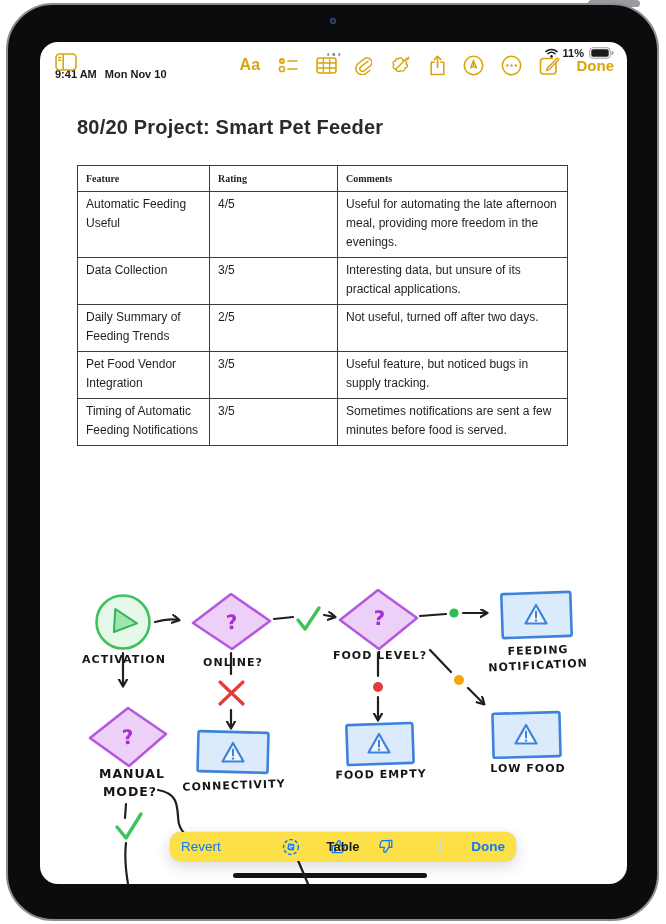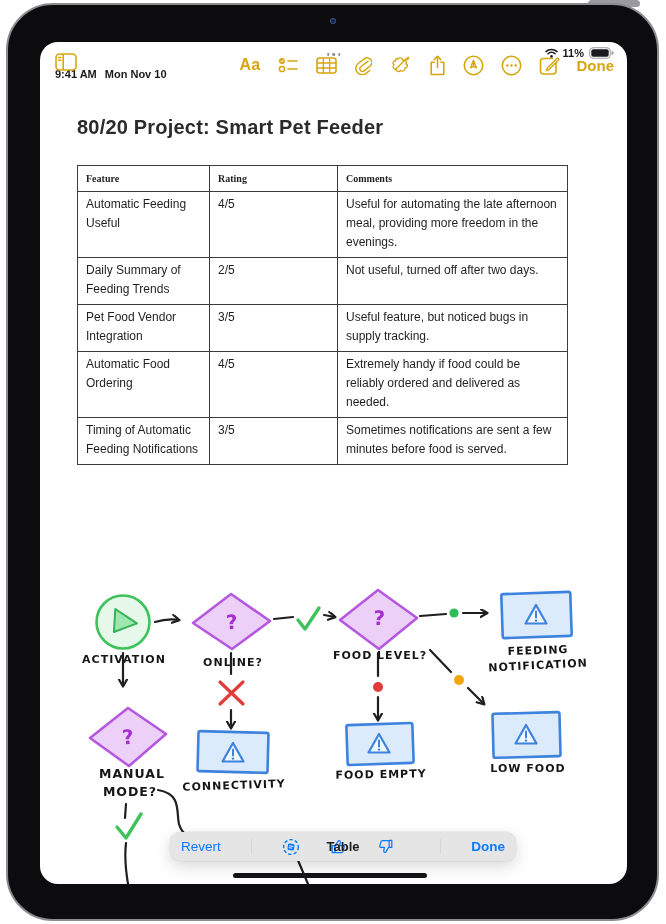--- a/index.html
+++ b/index.html
@@ -30,21 +30,21 @@
   table.feat th,table.feat td{border:1px solid #3c3c3e;text-align:left;vertical-align:top;padding:3px 8px 5px 8px;font-weight:normal;}
   table.feat th{font-size:10px;font-weight:bold;padding:3px 8px;font-family:Liberation Serif, serif;}
   
   .drawing{position:absolute;left:0;top:536px;width:587px;height:306px;}
   .hl{font-family:"DejaVu Sans",sans-serif;font-size:11px;font-weight:bold;letter-spacing:1px;fill:#161616;text-anchor:middle;}
   .hl2{font-size:12.5px;}
   .qm{font-family:"DejaVu Sans",sans-serif;font-size:20px;font-weight:bold;fill:#a62fd0;text-anchor:middle;}
   
   .homebar{position:absolute;left:193px;top:831px;width:194px;height:5px;border-radius:3px;background:#141416;}
   
-  .smartbar{position:absolute;left:130px;top:790px;width:346px;height:29px;background:#e5e5e5;border-radius:10px;
+  .smartbar{position:absolute;left:130px;top:790px;width:346px;height:29px;background:#fde047;border-radius:10px;
     box-shadow:0 0 0 .5px rgba(0,0,0,.08),0 5px 16px rgba(0,0,0,.16);display:flex;align-items:center;padding:0 11px;box-sizing:border-box;gap:30px;}
   .smartbar button{background:none;border:none;padding:0;margin:0;display:flex;align-items:center;cursor:pointer;}
   .blue-txt{color:#0a7aff;font-size:13.5px;font-family:"Liberation Sans",sans-serif;}
   .vdiv{width:1px;height:15px;background:#d7d7db;}
   .bar-title{position:absolute;left:50%;transform:translateX(-50%);font-size:13px;font-weight:bold;color:#1c1c1e;}
   .bar-done{margin-left:auto;font-weight:bold;}
 </style>
 </head>
 <body>
 
@@ -169,33 +169,33 @@
           <th>Feature</th>
           <th>Rating</th>
           <th>Comments</th>
         </tr>
         <tr>
           <td>Automatic Feeding Useful</td>
           <td>4/5</td>
           <td>Useful for automating the late afternoon meal, providing more freedom in the evenings.</td>
         </tr>
         <tr>
+          <td>Data Collection</td>
+          <td>3/5</td>
+          <td>Interesting data, but unsure of its practical applications.</td>
+        </tr>
+        <tr>
           <td>Daily Summary of Feeding Trends</td>
           <td>2/5</td>
           <td>Not useful, turned off after two days.</td>
         </tr>
         <tr>
           <td>Pet Food Vendor Integration</td>
           <td>3/5</td>
           <td>Useful feature, but noticed bugs in supply tracking.</td>
-        </tr>
-        <tr>
-          <td>Automatic Food Ordering</td>
-          <td>4/5</td>
-          <td>Extremely handy if food could be reliably ordered and delivered as needed.</td>
         </tr>
         <tr>
           <td>Timing of Automatic Feeding Notifications</td>
           <td>3/5</td>
           <td>Sometimes notifications are sent a few minutes before food is served.</td>
         </tr>
       </tbody>
         </table>
     </div>
 

